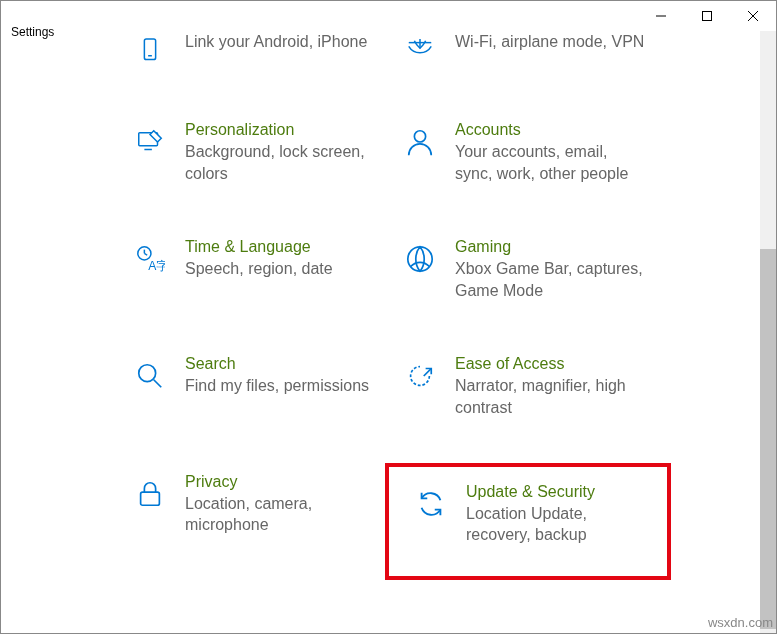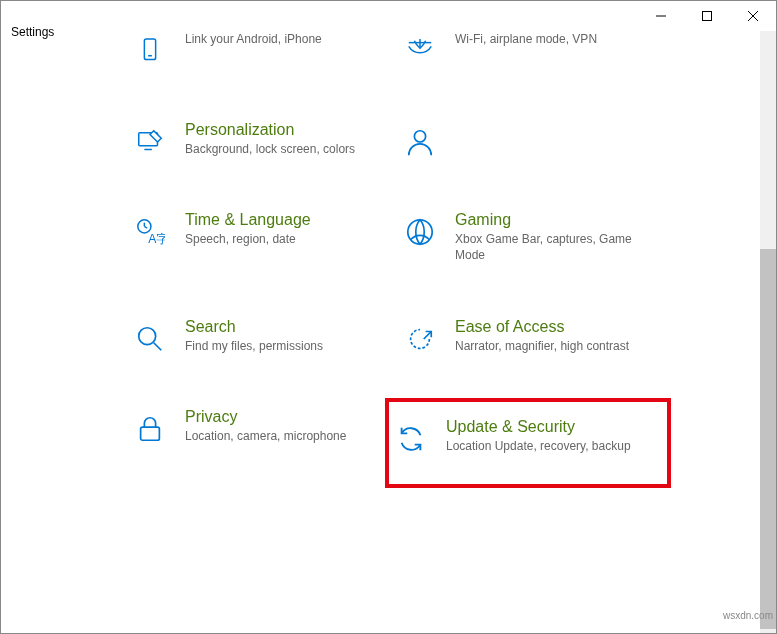--- a/index.html
+++ b/index.html
@@ -66,21 +66,21 @@
       row-gap: 46px;
     }
     .category {
       display: flex;
       align-items: flex-start;
       gap: 18px;
       padding: 4px 2px;
     }
     .highlight {
       border: 4px solid #e30613;
-      padding: 16px 8px 30px 5px;
+      padding: 16px 8px 30px 25px;
       margin-left: -16px;
       margin-top: -6px;
     }
     .cat-icon {
       width: 34px;
       height: 34px;
       flex-shrink: 0;
       display: flex;
       align-items: flex-end;
       justify-content: center;
@@ -89,30 +89,30 @@
     }
     .cat-icon svg { width: 30px; height: 30px; }
     .cat-text { flex: 1; min-width: 0; }
     .cat-title {
       font-size: 16px;
       font-weight: 400;
       color: #4d7c0f;
       margin-bottom: 2px;
     }
     .cat-desc {
-      font-size: 12px;
+      font-size: 16px;
       color: #666;
       line-height: 1.35;
       padding-right: 20px;
     }
     .watermark {
       position: absolute;
-      bottom: 12px;
+      bottom: 3px;
       right: 3px;
-      font-size: 10px;
+      font-size: 13px;
       color: #888;
     }
     .row-partial { margin-top: -4px; }
   </style>
 </head>
 <body>
 
 <div class="titlebar">
   <span class="titlebar-title">Settings</span>
   <div class="win-btn">
@@ -177,20 +177,24 @@
     </div>
 
 
     <div class="category">
       <div class="cat-icon">
         <svg viewBox="0 0 32 32" fill="none" stroke="currentColor" stroke-width="1.8">
             <circle cx="16" cy="10" r="6"></circle>
             <path d="M4 30 A12 12 0 0 1 28 30"></path>
           </svg>
       </div>
+      <div class="cat-text">
+        <div class="cat-title">Accounts</div>
+        <div class="cat-desc">Your accounts, email, sync, work, other people</div>
+      </div>
     </div>
 
     <div class="category">
       <div class="cat-icon">
         <svg viewBox="0 0 32 32" fill="none" stroke="currentColor" stroke-width="1.6">
             <circle cx="10" cy="10" r="7"></circle>
             <line x1="10" y1="6" x2="10" y2="10"></line>
             <line x1="10" y1="10" x2="13" y2="12"></line>
             <text x="14" y="28" font-size="13" fill="currentColor" stroke="none">A字</text>
           </svg>

